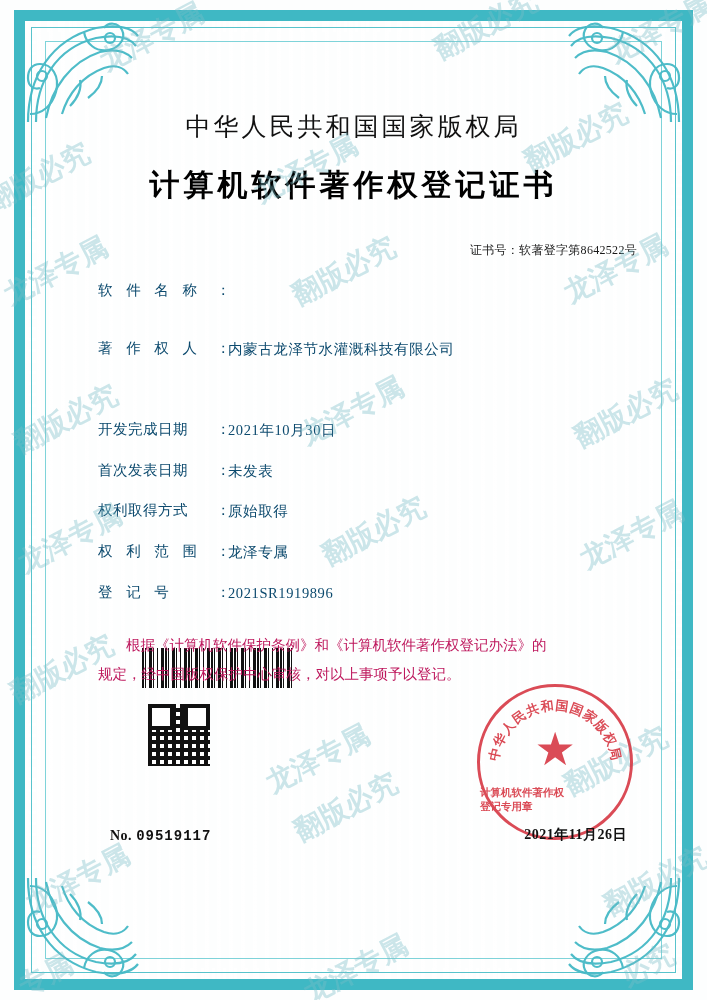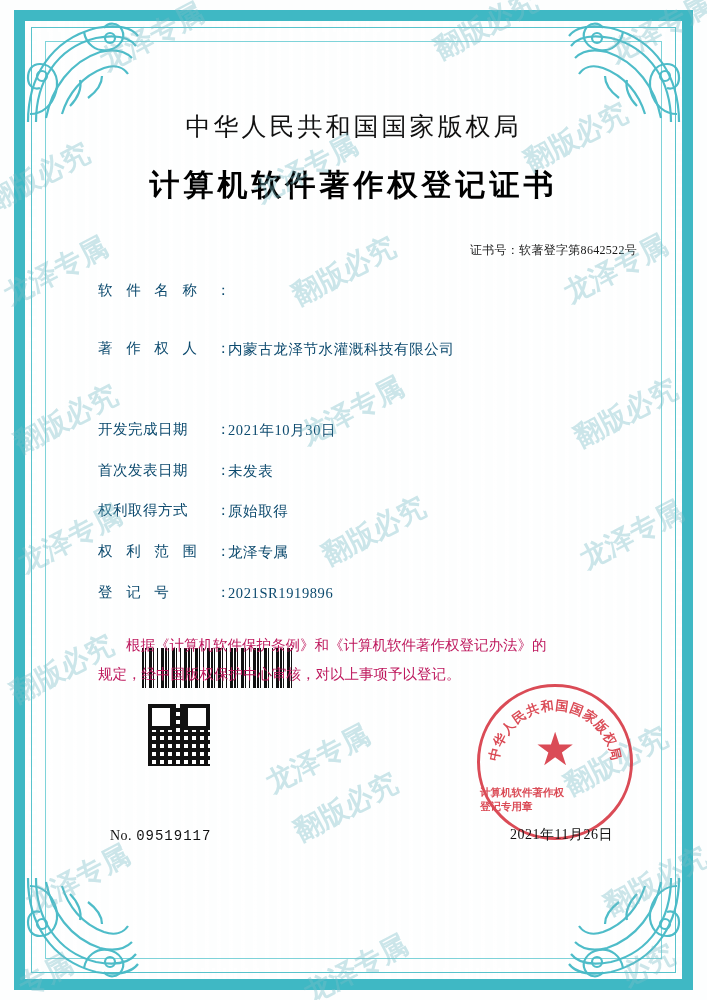--- a/index.html
+++ b/index.html
@@ -249,28 +249,29 @@
     width: 100%;
     font-size: 10.5px;
     font-weight: bold;
     line-height: 1.35;
     font-family: "Liberation Sans", sans-serif;
   }
 
   
   .footer {
     position: absolute;
-    left: 60px; right: 72px;
+    left: 60px; right: 58px;
     top: 826px;
     display: flex;
     justify-content: space-between;
     align-items: flex-end;
     font-size: 14px;
     color: #111;
     z-index: 5;
+    font-weight: bold;
   }
   .footer-no {
     padding-left: 50px;
     letter-spacing: 0.5px;
   }
   .footer-no .num {
     font-family: "Liberation Mono", monospace;
     letter-spacing: 1px;
   }
   .footer-date {

